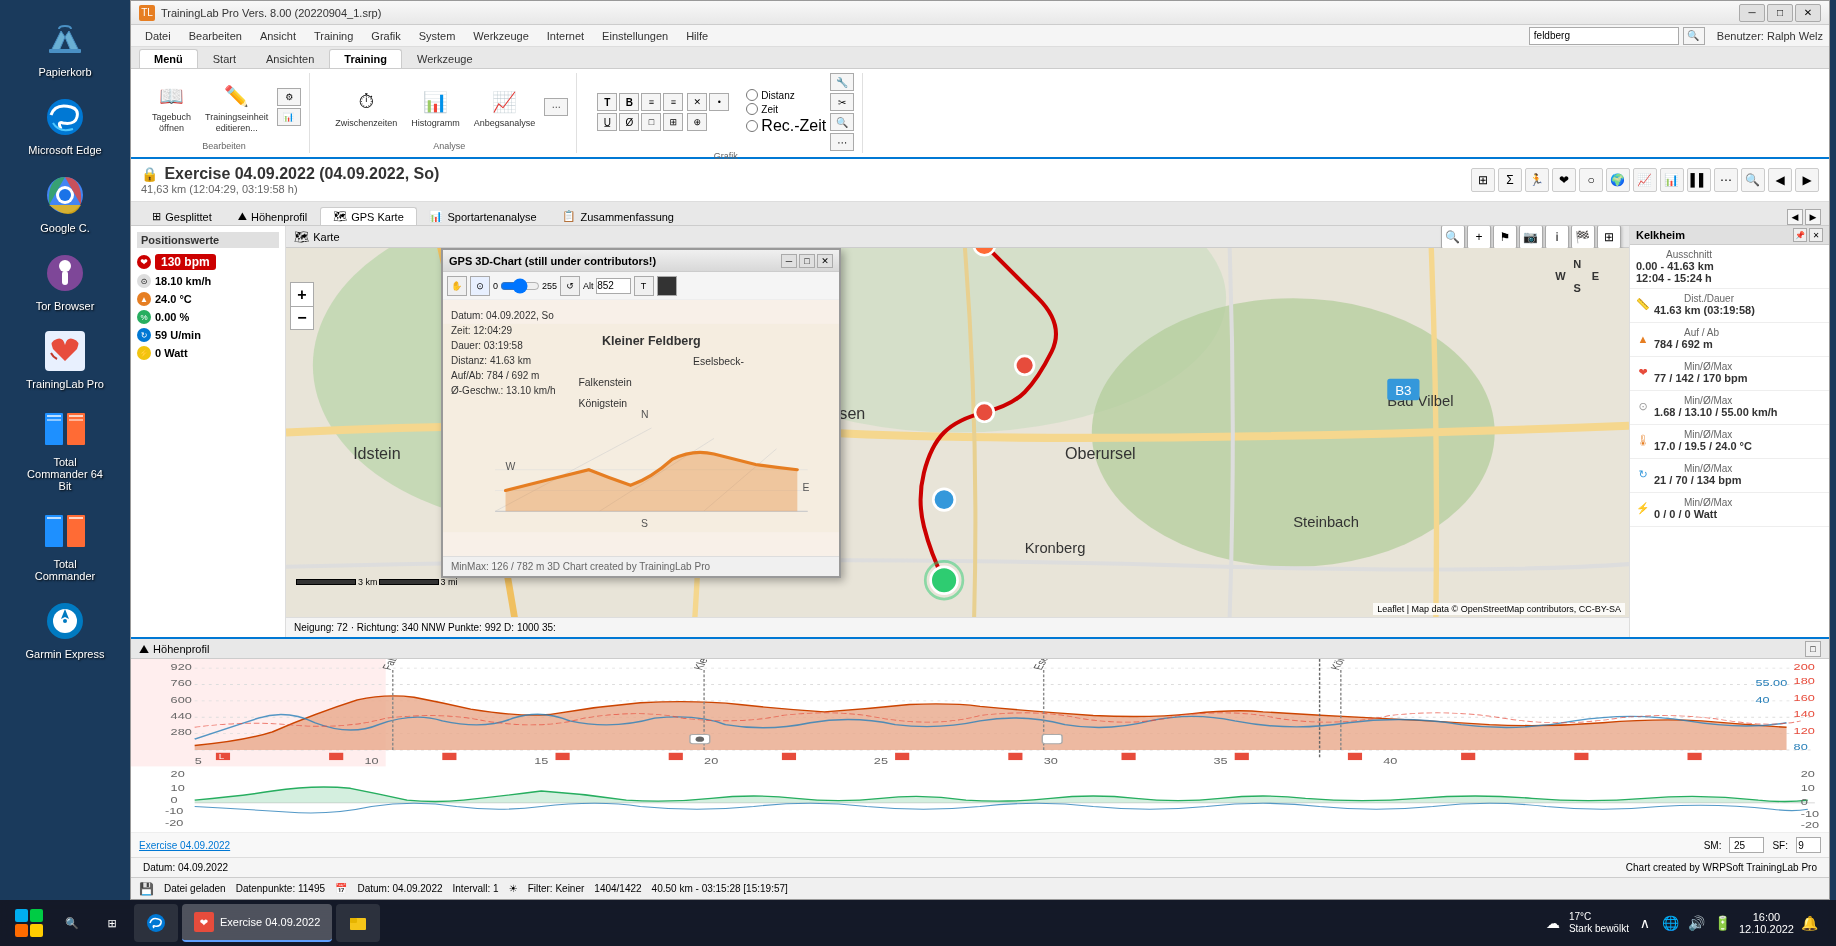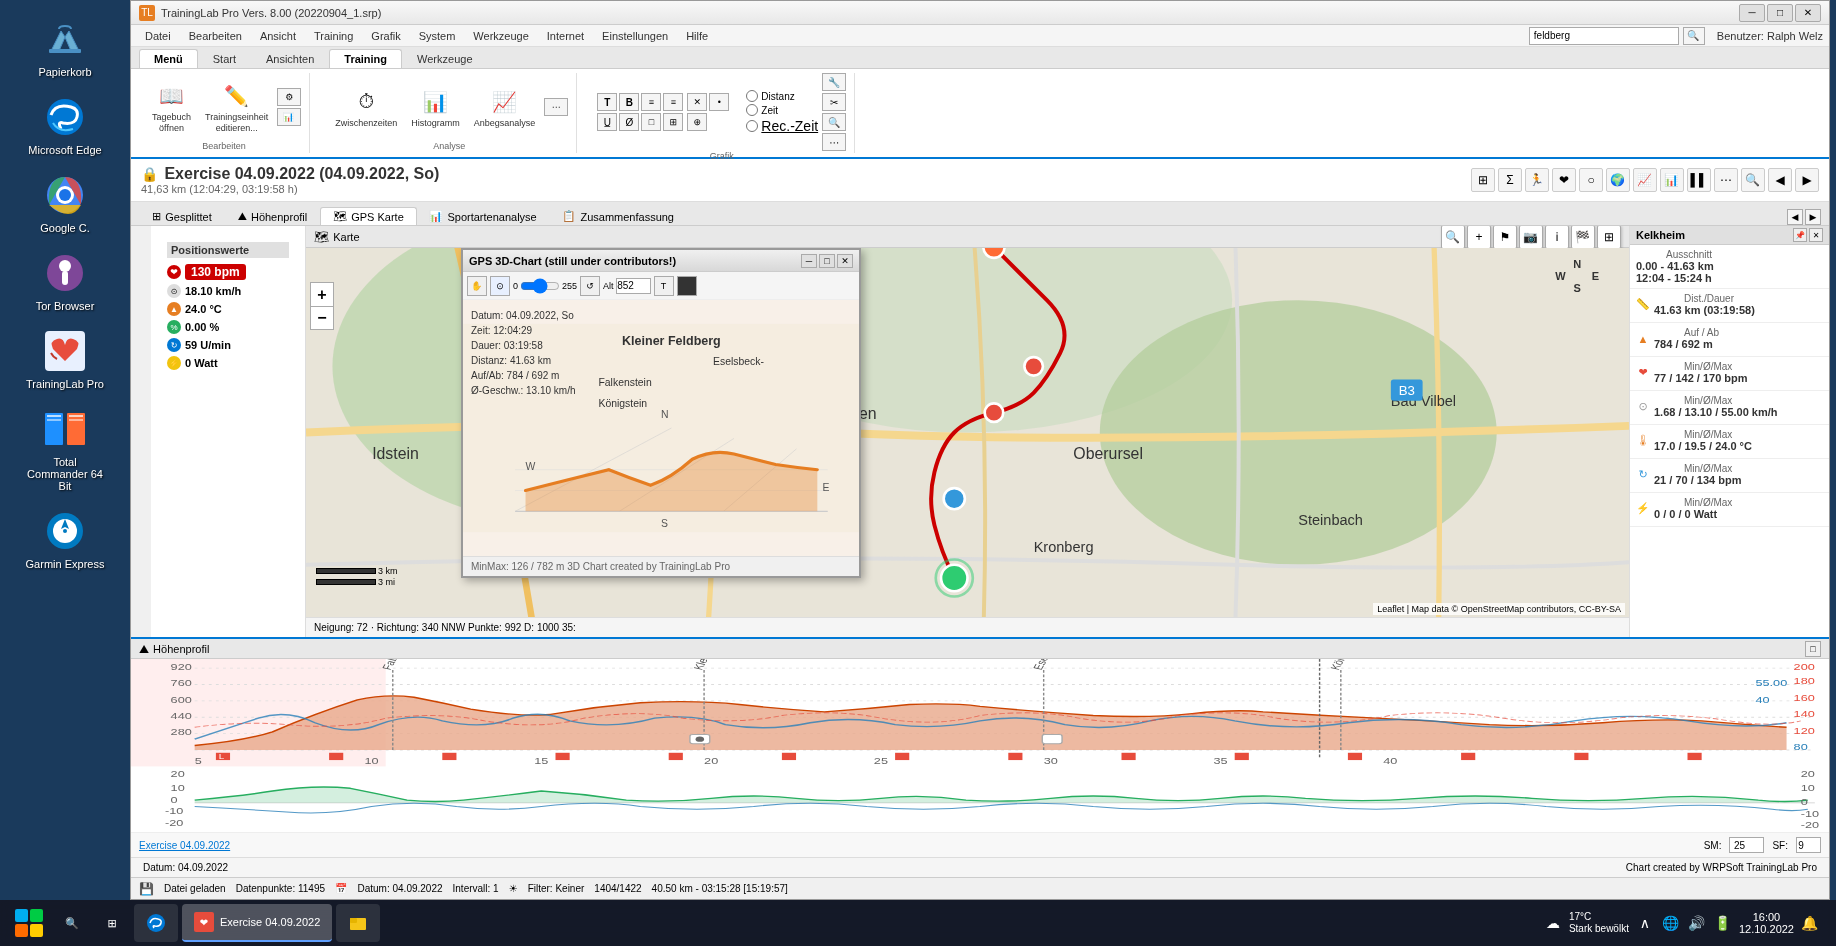--- a/index.html
+++ b/index.html
@@ -56,21 +56,21 @@
 
     
     .analysis-tabs { height: 24px; background: #e8e8e8; display: flex; align-items: flex-end; padding: 0 8px; border-bottom: 1px solid #ccc; }
     .analysis-tab { padding: 2px 12px; font-size: 11px; cursor: pointer; border: 1px solid transparent; border-bottom: none; border-radius: 3px 3px 0 0; display: flex; align-items: center; gap: 4px; }
     .analysis-tab.active { background: white; border-color: #ccc; }
 
     
     .panels-area { flex: 1; display: flex; overflow: hidden; }
 
     
-    .position-panel { width: 155px; background: white; border-right: 1px solid #ddd; padding: 16px; margin-left: 20px; }
+    .position-panel { width: 155px; background: white; border-right: 1px solid #ddd; padding: 6px; }
     .panel-title { font-size: 11px; font-weight: bold; color: #333; margin-bottom: 6px; background: #e0e0e0; padding: 2px 4px; }
     .pos-row { display: flex; align-items: center; gap: 4px; margin-bottom: 4px; font-size: 11px; }
     .pos-icon { width: 14px; height: 14px; border-radius: 50%; display: flex; align-items: center; justify-content: center; font-size: 8px; flex-shrink: 0; }
     .pos-value { font-weight: bold; }
     .bpm-badge { background: #cc0000; color: white; padding: 1px 6px; border-radius: 3px; font-size: 12px; font-weight: bold; }
 
     
     .map-area { flex: 1; position: relative; overflow: hidden; display: flex; flex-direction: column; }
     .map-header { height: 22px; background: #e8e8e8; display: flex; align-items: center; padding: 0 8px; gap: 4px; border-bottom: 1px solid #ccc; font-size: 11px; }
     .map-container { flex: 1; position: relative; overflow: hidden; }
@@ -186,20 +186,31 @@
         <svg width="44" height="44" viewBox="0 0 44 44">
           <rect x="2" y="6" width="18" height="32" rx="1" fill="#1e90ff"></rect>
           <rect x="24" y="6" width="18" height="32" rx="1" fill="#ff6b35"></rect>
           <rect x="4" y="8" width="14" height="2" fill="white" opacity="0.7"></rect>
           <rect x="4" y="12" width="14" height="2" fill="white" opacity="0.5"></rect>
           <rect x="26" y="8" width="14" height="2" fill="white" opacity="0.7"></rect>
           <rect x="26" y="12" width="14" height="2" fill="white" opacity="0.5"></rect>
         </svg>
       </div>
       <span class="icon-label">Total Commander 64 Bit</span>
+    </div>
+    <div class="desktop-icon">
+      <div class="icon-img">
+        <svg width="44" height="44" viewBox="0 0 44 44">
+          <rect x="2" y="6" width="18" height="32" rx="1" fill="#1e90ff"></rect>
+          <rect x="24" y="6" width="18" height="32" rx="1" fill="#ff6b35"></rect>
+          <rect x="4" y="8" width="14" height="2" fill="white" opacity="0.7"></rect>
+          <rect x="26" y="8" width="14" height="2" fill="white" opacity="0.7"></rect>
+        </svg>
+      </div>
+      <span class="icon-label">Total Commander</span>
     </div>
     <div class="desktop-icon">
       <div class="icon-img">
         <svg width="44" height="44" viewBox="0 0 44 44">
           <circle cx="22" cy="22" r="18" fill="#007ac1"></circle>
           <circle cx="22" cy="22" r="12" fill="white"></circle>
           <polygon points="22,10 26,20 22,18 18,20" fill="#007ac1"></polygon>
           <circle cx="22" cy="22" r="2" fill="#007ac1"></circle>
         </svg>
       </div>
@@ -322,21 +333,21 @@
             <div style="display:flex;align-items:center;gap:3px;">
               <input type="radio" style="width: 12px; height: 12px;">
               <span style="font-size:10px;text-align:right;">Distanz</span>
             </div>
             <div style="display:flex;align-items:center;gap:3px;">
               <input type="radio" style="width: 12px; height: 12px;">
               <span style="font-size:10px;">Zeit</span>
             </div>
             <div style="display:flex;align-items:center;gap:3px;">
               <input type="radio" style="width: 12px; height: 12px;">
-              <span style="font-size:14px;text-decoration:underline;">Rec.-Zeit</span>
+              <span style="font-size:16px;">Rec.-Zeit</span>
             </div>
           </div>
           <div style="display:flex;flex-direction:column;gap:2px;">
             <button style="width:24px;height:18px;border:1px solid #aaa;background:#f5f5f5;cursor:pointer;font-size:10px;">🔧</button>
             <button style="width:24px;height:18px;border:1px solid #aaa;background:#f5f5f5;cursor:pointer;font-size:10px;">✂</button>
             <button style="width:24px;height:18px;border:1px solid #aaa;background:#f5f5f5;cursor:pointer;font-size:10px;">🔍</button>
             <button style="width:24px;height:18px;border:1px solid #aaa;background:#f5f5f5;cursor:pointer;font-size:10px;">⋯</button>
           </div>
         </div>
         <div class="ribbon-group-label">Grafik</div>
@@ -519,21 +530,21 @@
               <span>N</span>
               <div style="display:flex;gap:26px;">
                 <span>W</span>
                 <span>E</span>
               </div>
               <span>S</span>
             </div>
 
             
             <div style="position:absolute;bottom:30px;left:10px;z-index:10;">
-              <div style="display:flex;flex-direction:column;gap:1px;">
+              <div style="display:flex;flex-direction:row;gap:1px;">
                 <div style="display:flex;align-items:center;gap:2px;">
                   <div style="width:60px;height:6px;background:#333;border:1px solid black;"></div>
                   <span style="font-size:9px;">3 km</span>
                 </div>
                 <div style="display:flex;align-items:center;gap:2px;">
                   <div style="width:60px;height:6px;background:#333;border:1px solid black;"></div>
                   <span style="font-size:9px;">3 mi</span>
                 </div>
               </div>
             </div>

